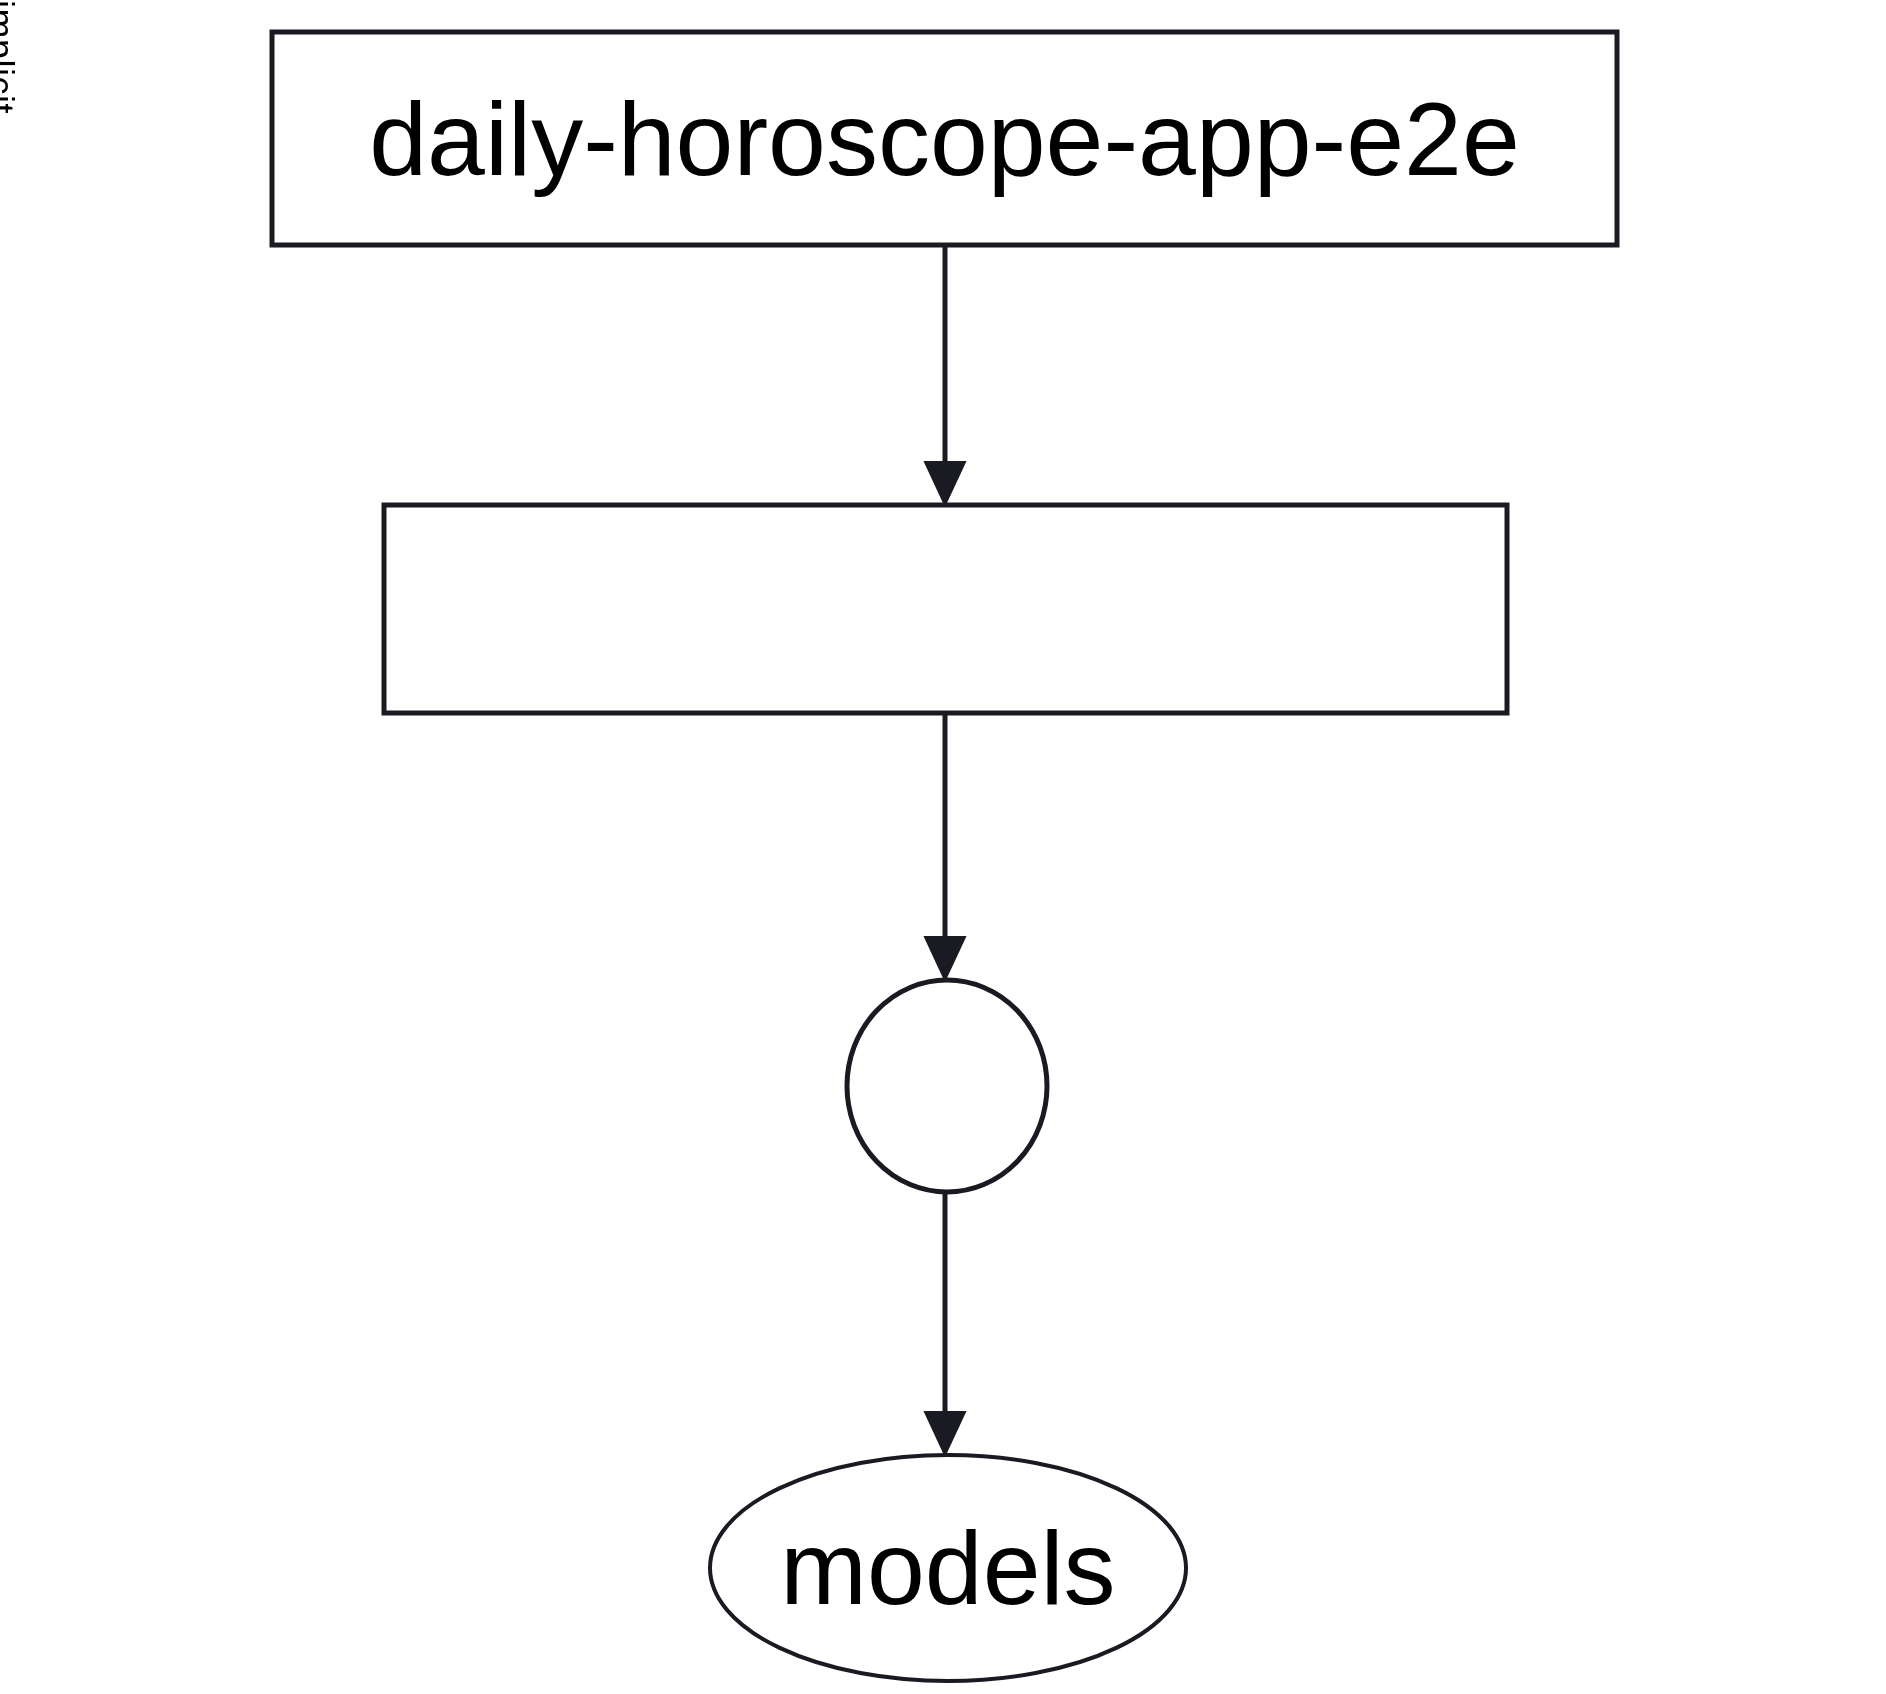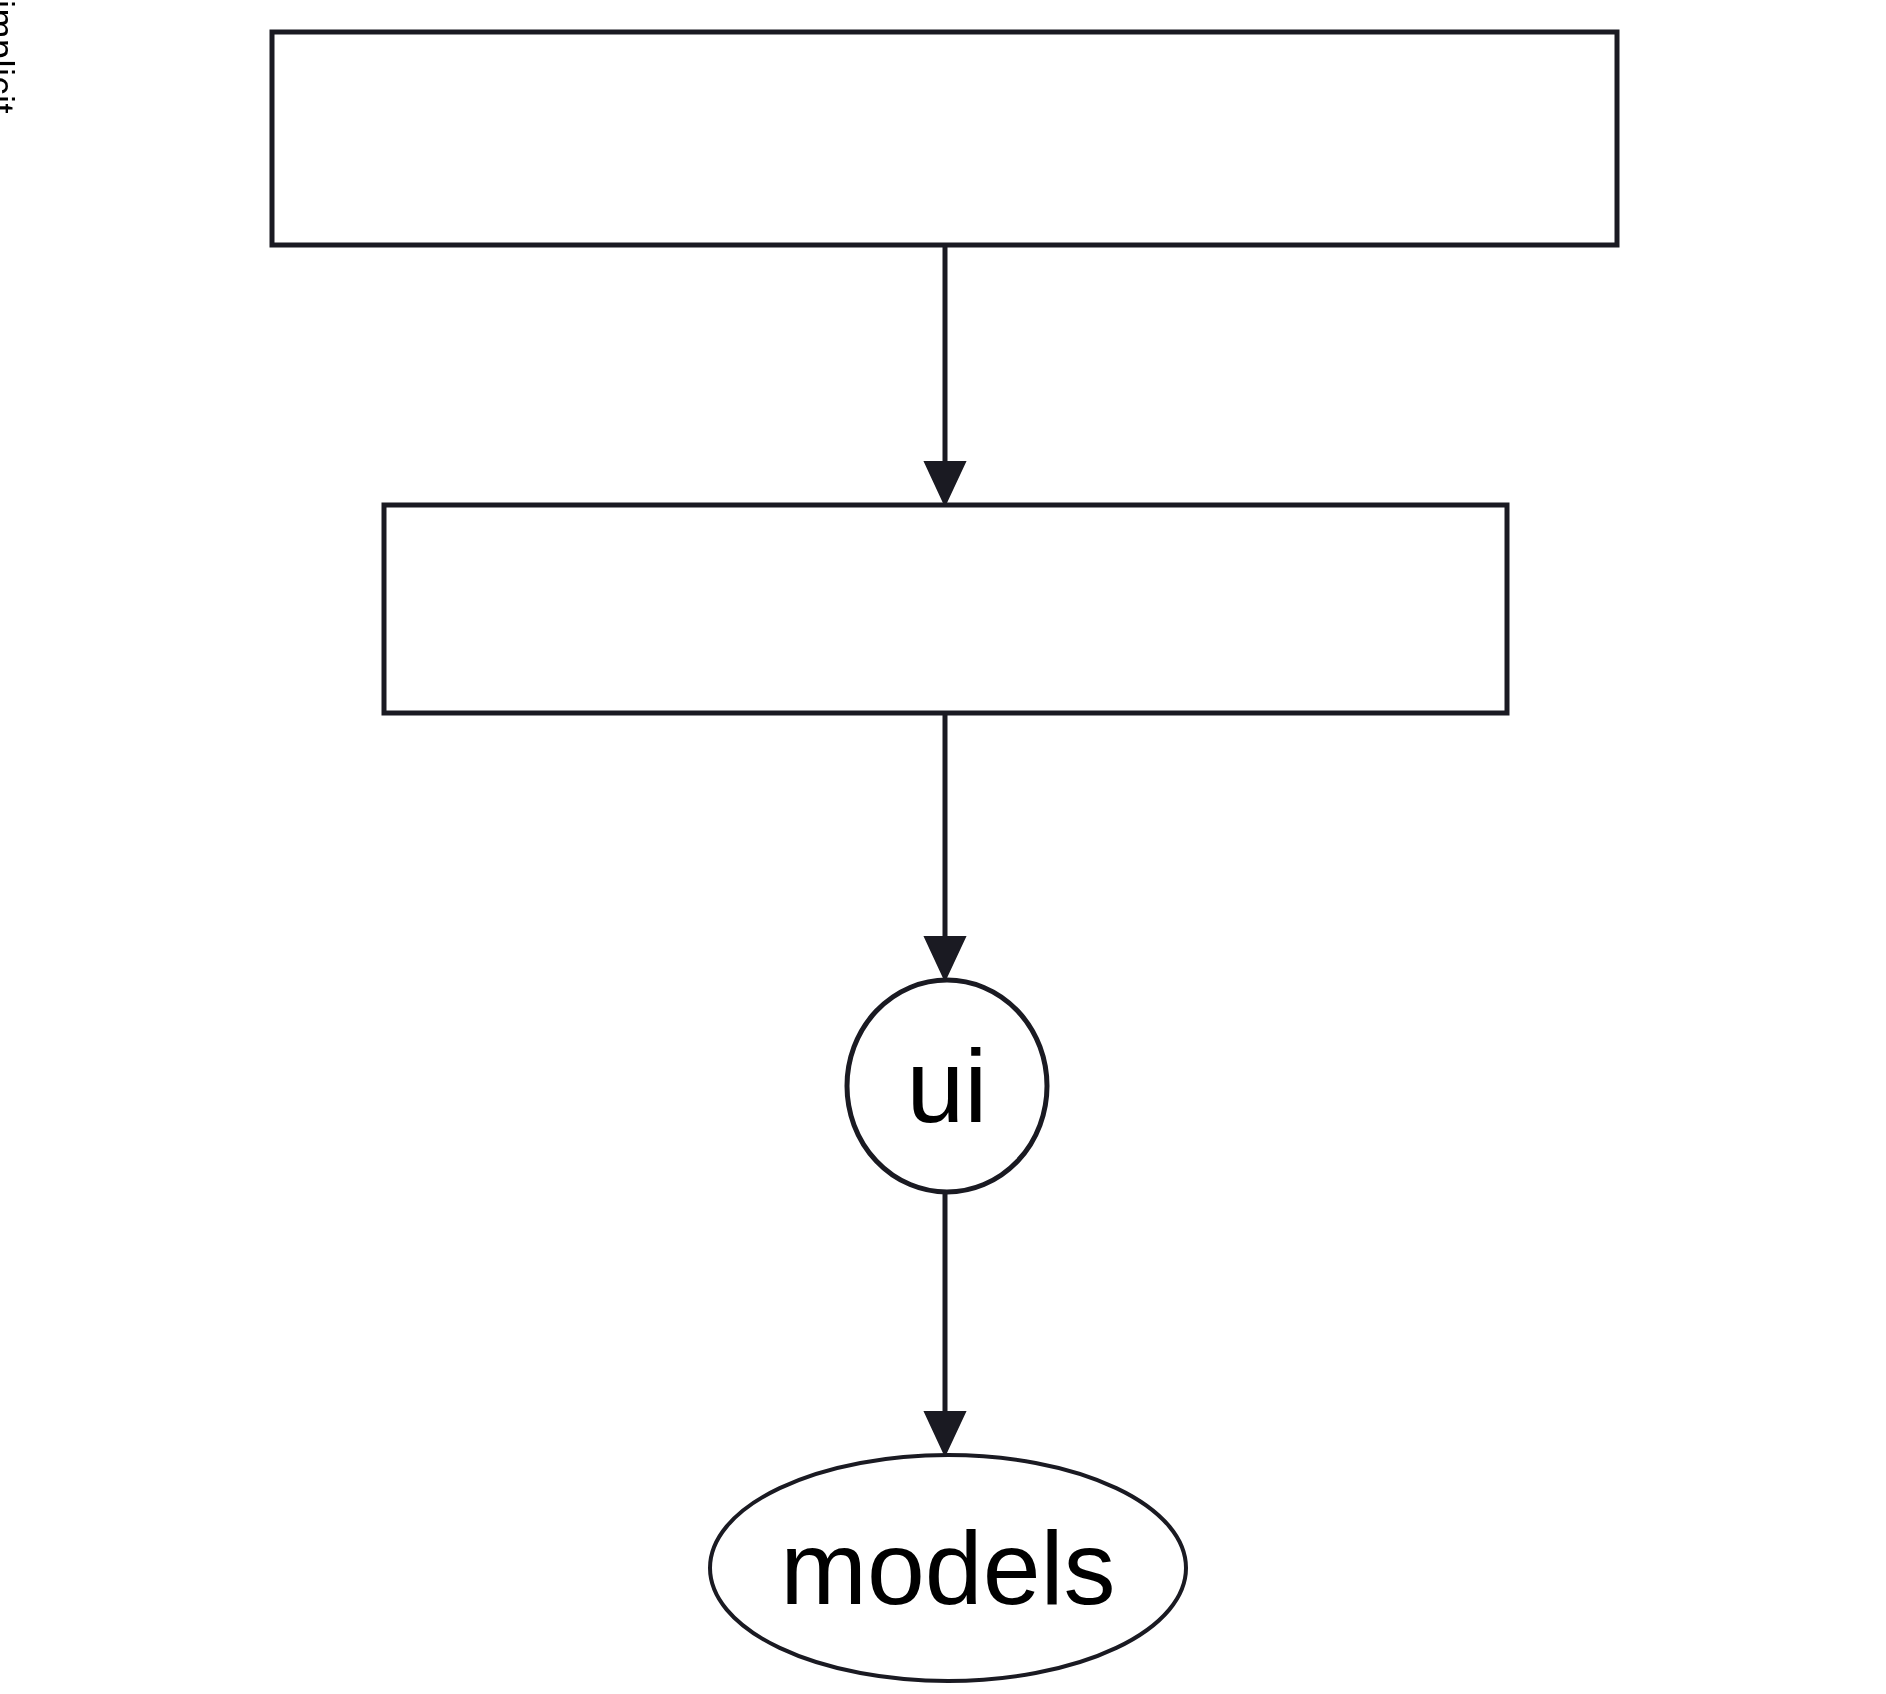--- a/index.html
+++ b/index.html
@@ -123,23 +123,23 @@
     <polygon points="945,980 925,937 965,937" fill="#1a1a22" stroke="#1a1a22" stroke-width="2"></polygon>
 
     <ellipse cx="947" cy="1086" rx="100" ry="106" fill="#ffffff" stroke="#1a1a22" stroke-width="5"></ellipse>
 
     <line x1="945" y1="1192" x2="945" y2="1437" stroke="#1a1a22" stroke-width="5"></line>
     <polygon points="945,1455 925,1412 965,1412" fill="#1a1a22" stroke="#1a1a22" stroke-width="2"></polygon>
 
     <ellipse cx="948" cy="1568" rx="238" ry="113" fill="#ffffff" stroke="#1a1a22" stroke-width="4"></ellipse>
   </svg>
 
+  <div class="node-label" id="label-e2e">daily-horoscope-app-e2e</div>
 
 
-  <div class="node-label" id="label-ui">ui</div>
 
   <div class="node-label" id="label-models">models</div>
 
   <div id="label-implicit">
     <span class="rot">implicit</span>
   </div>
 
 </div>
 
 </body></html>

